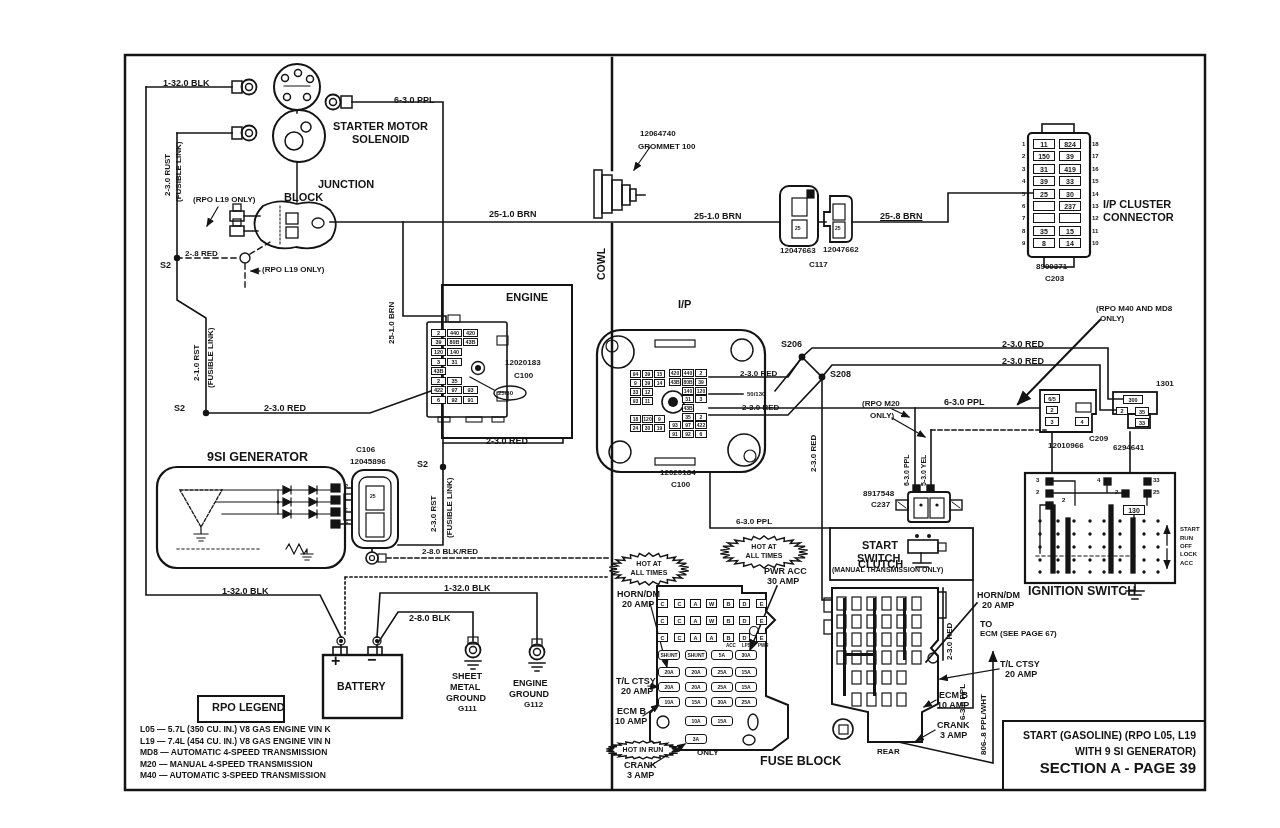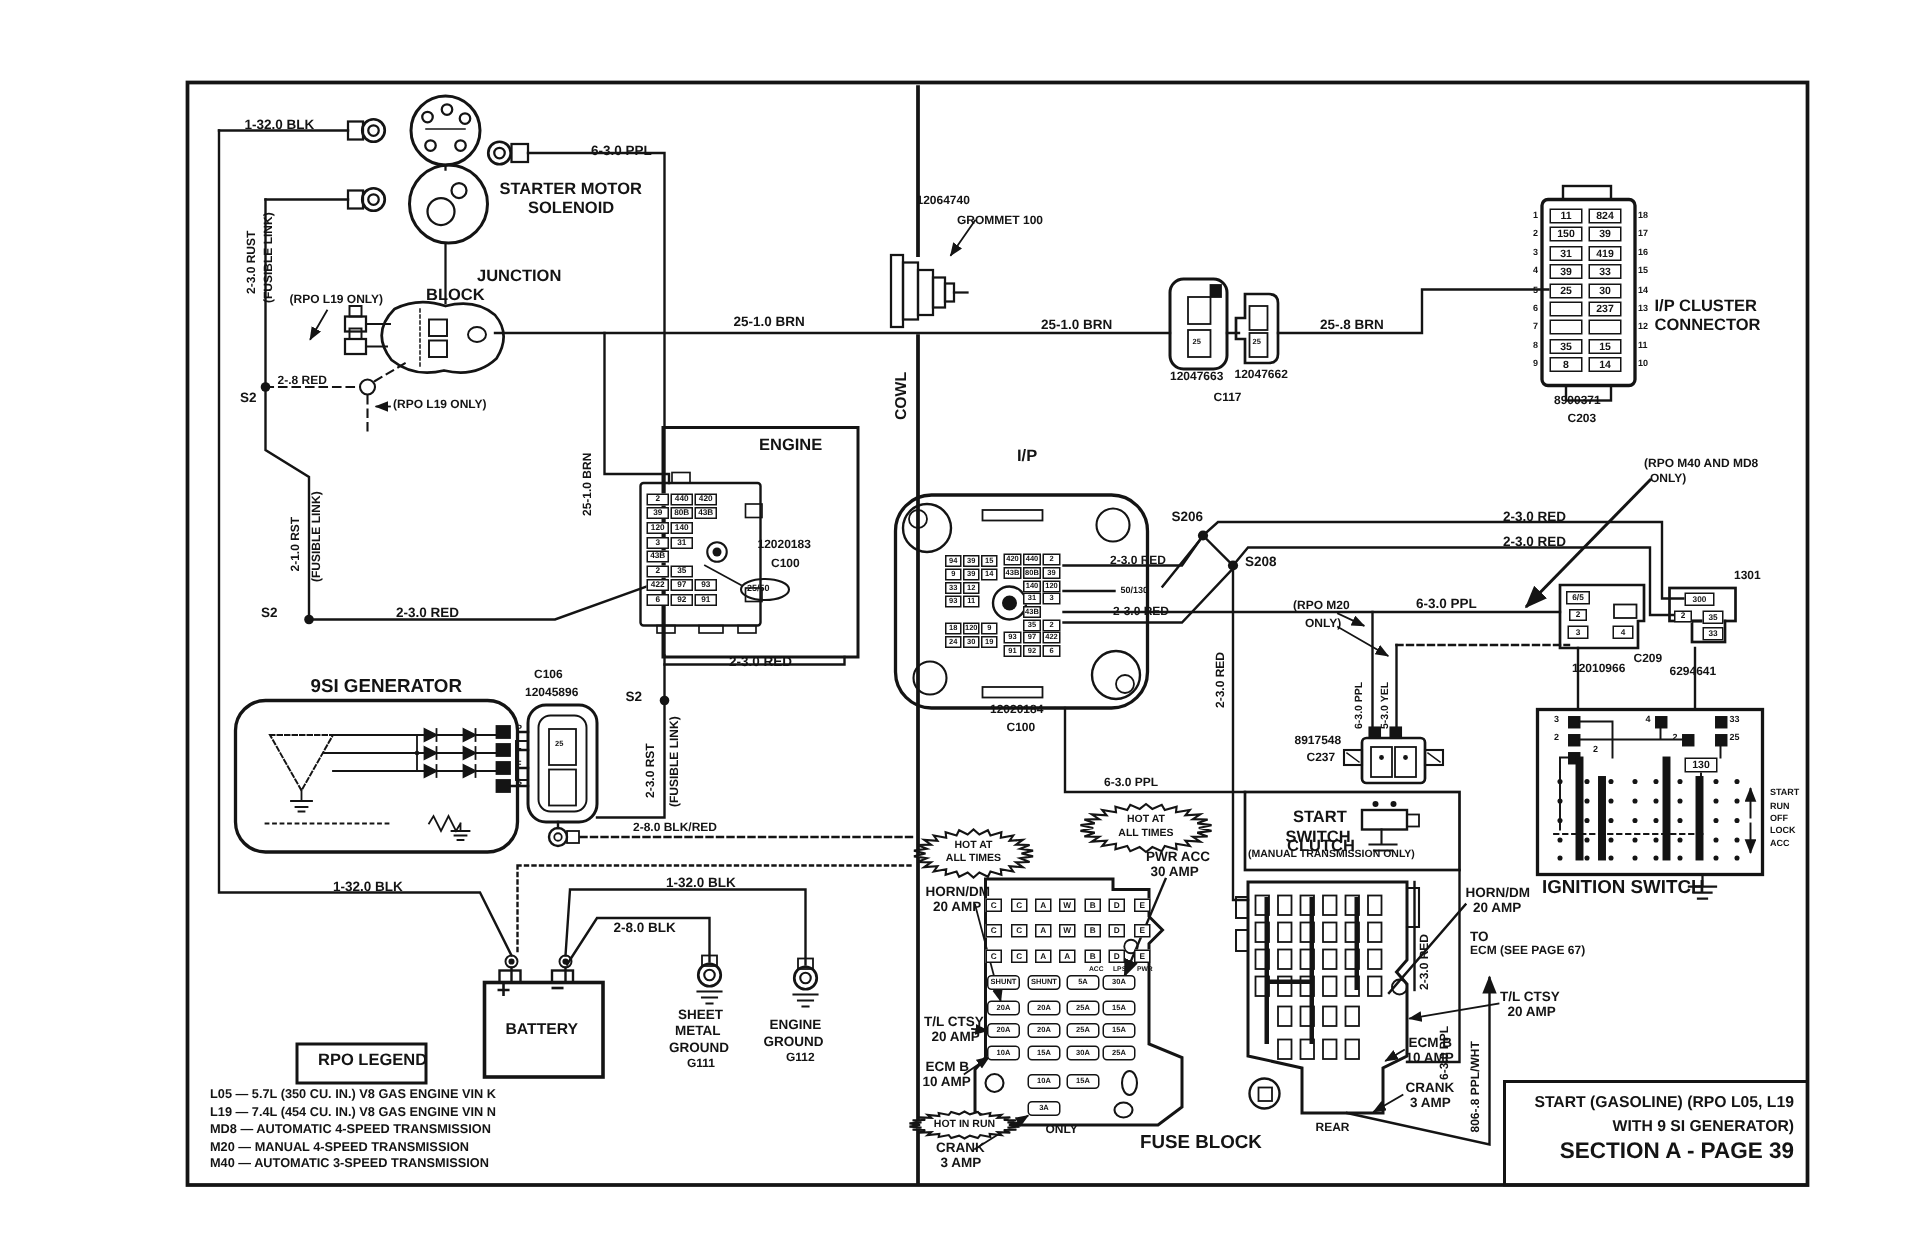--- a/index.html
+++ b/index.html
@@ -447,24 +447,24 @@
       <div class="lb b16" style="left: 331px; top: 653px;">+</div>
       <div class="lb b16" style="left: 367px; top: 652px;">−</div>
       <div class="lb b10" style="left: 337px; top: 681px;">BATTERY</div>
       <div class="lb b9" style="left: 452px; top: 672px;">SHEET</div>
       <div class="lb b9" style="left: 450px; top: 683px;">METAL</div>
       <div class="lb b9" style="left: 446px; top: 694px;">GROUND</div>
       <div class="lb b8" style="left: 458px; top: 705px;">G111</div>
       <div class="lb b9" style="left: 513px; top: 679px;">ENGINE</div>
       <div class="lb b9" style="left: 509px; top: 690px;">GROUND</div>
       <div class="lb b8" style="left: 524px; top: 701px;">G112</div>
-      <div class="lb b8" style="left: 611px; top: 130px;">12064740</div>
+      <div class="lb b8" style="left: 640px; top: 130px;">12064740</div>
       <div class="lb b8" style="left: 638px; top: 143px;">GROMMET 100</div>
       <div class="lb b9" style="left: 694px; top: 212px;">25-1.0 BRN</div>
-      <div class="lb b9" style="left: 880px; top: 212px;">25-.8 BRN</div>
+      <div class="lb b9" style="left: 880px; top: 212px; text-decoration: underline;">25-.8 BRN</div>
       <div class="lb b8" style="left: 780px; top: 247px;">12047663</div>
       <div class="lb b8" style="left: 823px; top: 246px;">12047662</div>
       <div class="lb b8" style="left: 809px; top: 261px;">C117</div>
       <div class="lb v b10" style="left: 596px; top: 280px;">COWL</div>
       <div class="lb b11" style="left: 678px; top: 299px;">I/P</div>
       <div class="lb b8" style="left: 660px; top: 469px;">12020184</div>
       <div class="lb b8" style="left: 671px; top: 481px;">C100</div>
       <div class="lb b8" style="left: 740px; top: 370px;">2-3.0 RED</div>
       <div class="lb s6" style="left: 747px; top: 391px;">50/130</div>
       <div class="lb b8" style="left: 742px; top: 404px;">2-3.0 RED</div>

